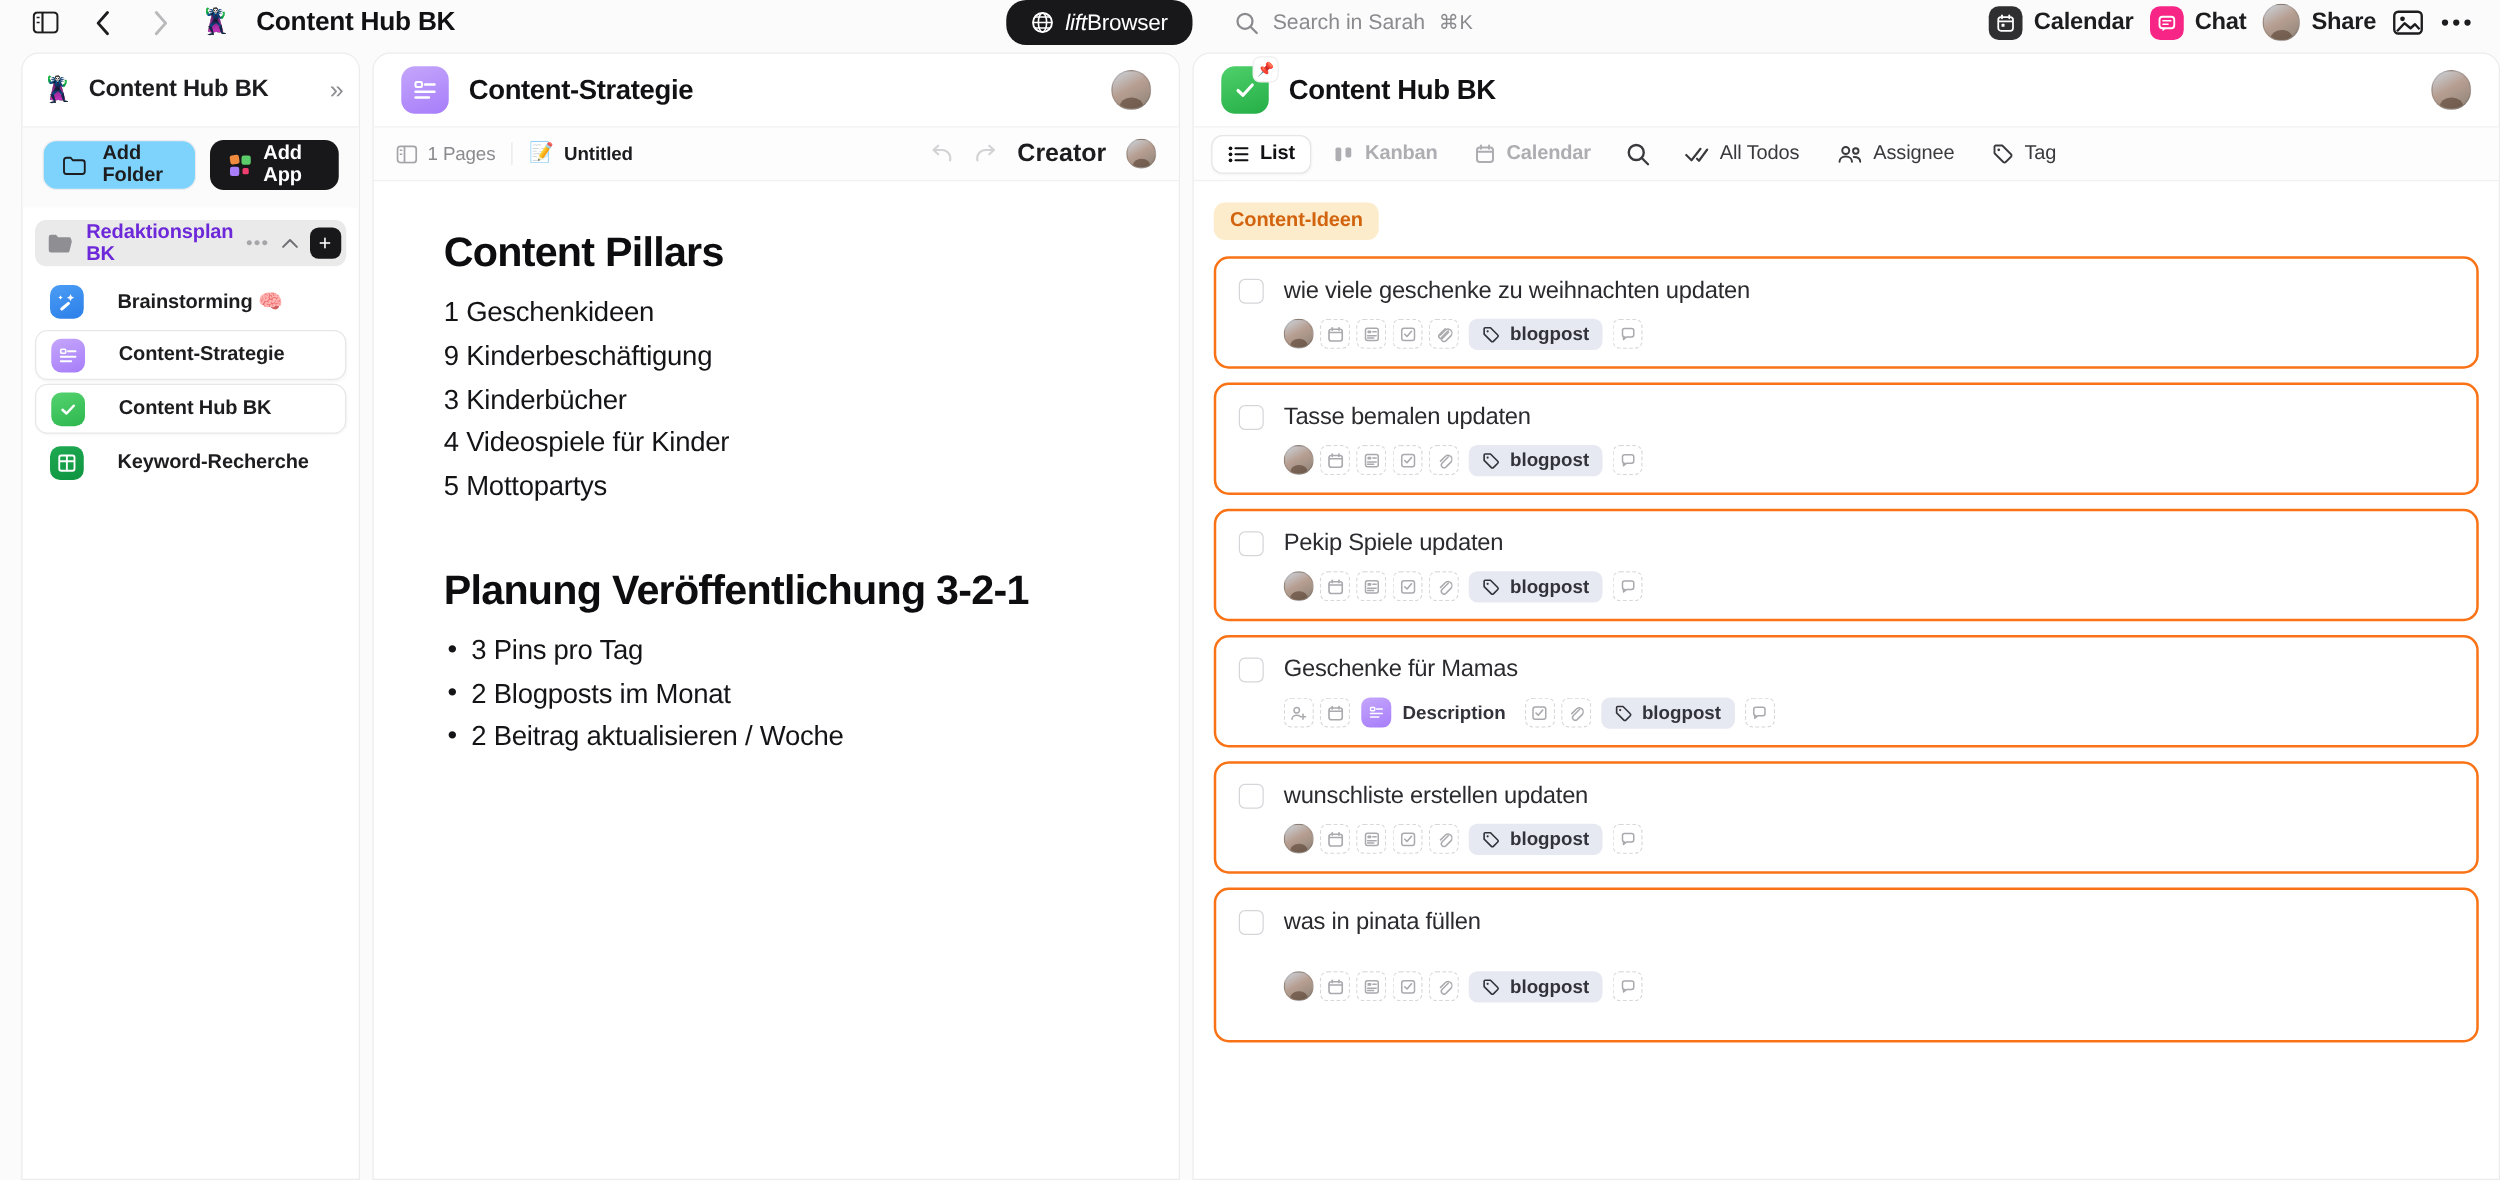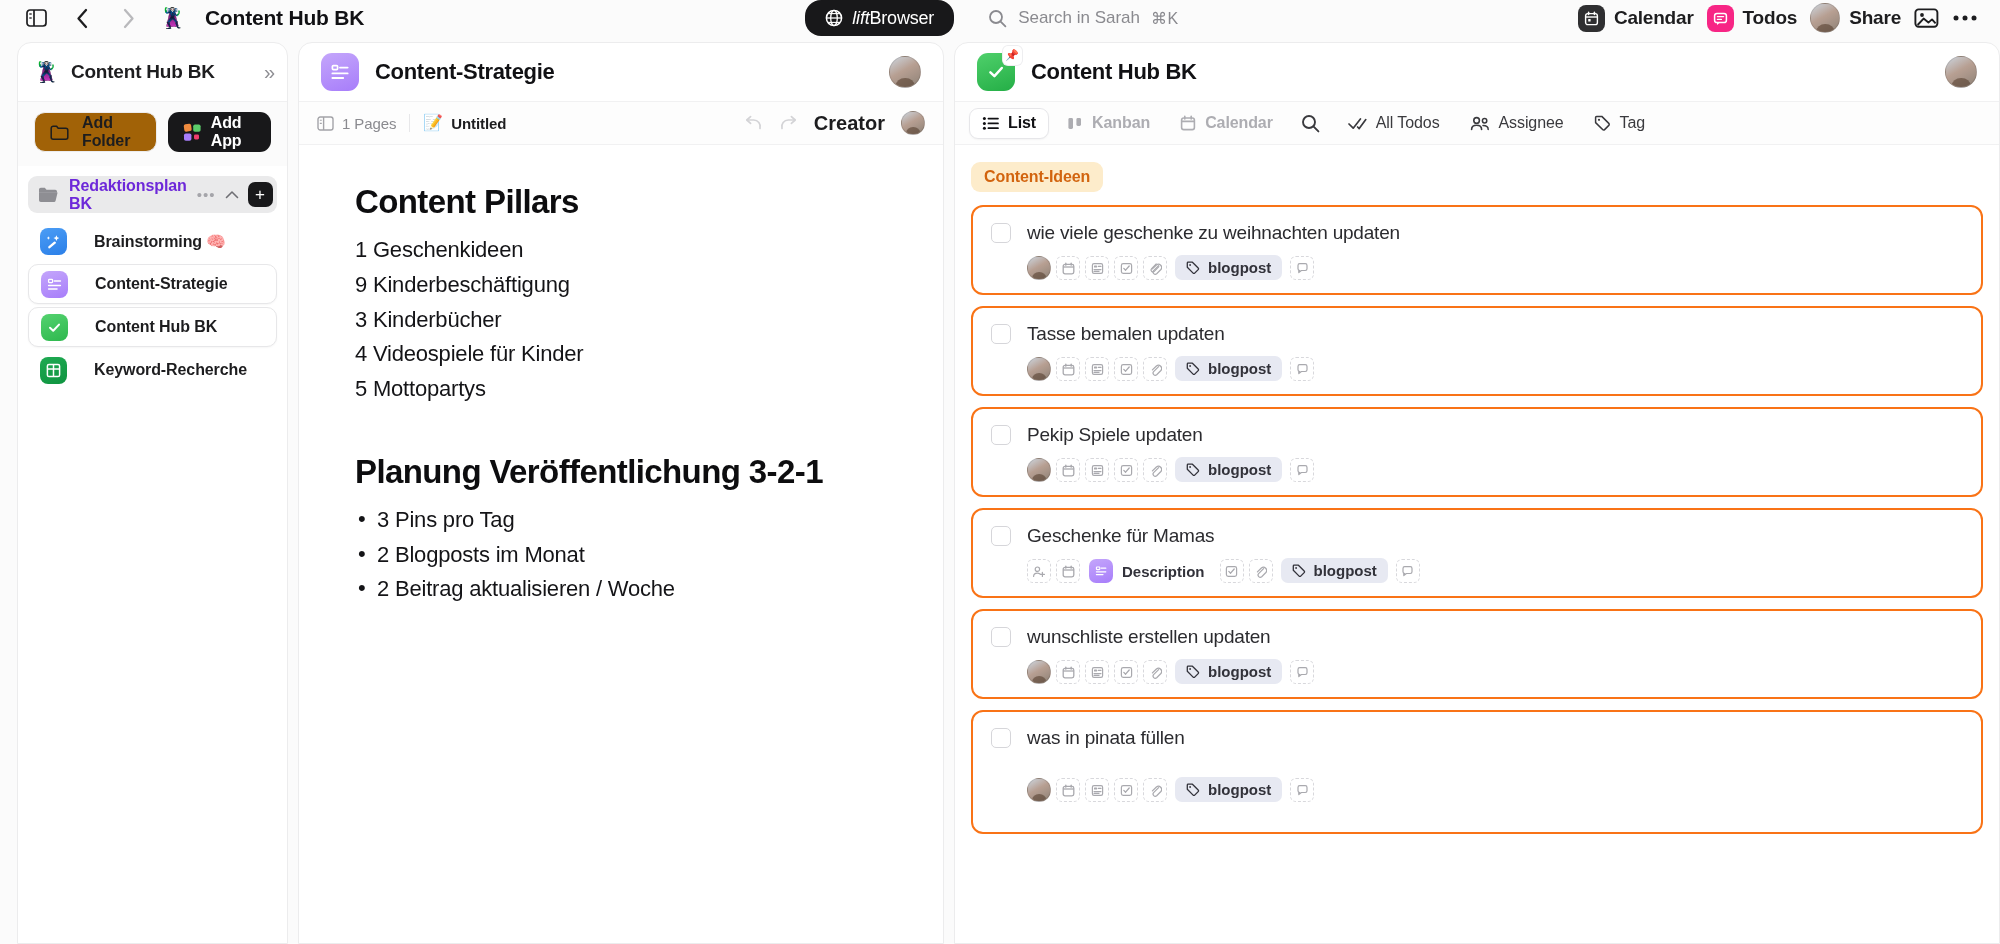--- a/index.html
+++ b/index.html
@@ -128,21 +128,21 @@
     border-top: 1px solid #f0f0f1;
   }
   .btn {
     height: 40px; border-radius: 11px;
     display: flex; align-items: center; justify-content: center;
     gap: 9px;
     font-size: 16px; font-weight: 600;
     letter-spacing: -0.1px;
     padding: 0 15px;
   }
-  .btn.light { background: #a16207; color: #1d1d1f; border: 1px solid #ececee; gap: 13px; }
+  .btn.light { background: #7dd3fc; color: #1d1d1f; border: 1px solid #ececee; gap: 13px; }
   .btn.dark { background: #18181a; color: #fff; }
   .sb-tree { padding: 10px 10px 0 10px; }
   .folder-row {
     display: flex; align-items: center;
     gap: 10px;
     height: 37px;
     border-radius: 9px;
     background: #eaeaeb;
     padding: 0 7px 0 10px;
   }
@@ -290,21 +290,21 @@
   }
   .card.tall { padding-bottom: 30px; }
   .card-top { display: flex; align-items: center; gap: 16px; }
   .checkbox {
     width: 20px; height: 20px;
     border: 1.6px solid #d6d6da;
     border-radius: 5px; flex: none;
   }
   .card-title { font-size: 19px; color: #2b2b2f; letter-spacing: -0.2px; }
   .card-meta {
-    display: flex; align-items: flex-end; gap: 5px;
+    display: flex; align-items: flex-start; gap: 5px;
     margin-top: 11px; margin-left: 36px;
   }
   .card.tall .card-meta { margin-top: 28px; }
   .meta-box {
     width: 24px; height: 24px;
     border: 1.2px dashed #d8d8dc;
     border-radius: 6px;
     display: flex; align-items: center; justify-content: center;
     color: #a9a9ae;
     flex: none;
@@ -399,21 +399,21 @@
     </div>
     <div class="tb-item">
       <span class="sq-icon chat">
         <svg width="15" height="15" viewBox="0 0 15 15">
             <rect x="1.6" y="2.4" width="11.8" height="9.2" rx="2.4" fill="none" stroke="#fff" stroke-width="1.5"></rect>
             <line x1="4.4" y1="5.6" x2="10.6" y2="5.6" stroke="#fff" stroke-width="1.3" stroke-linecap="round"></line>
             <line x1="4.4" y1="8.4" x2="8.4" y2="8.4" stroke="#fff" stroke-width="1.3" stroke-linecap="round"></line>
             <polygon points="4,11 4,14 7,11.6" fill="#fff"></polygon>
           </svg>
       </span>
-      <span class="tb-item-label">Todos</span>
+      <span class="tb-item-label">Chat</span>
     </div>
     <div class="tb-item">
       <span class="avatar a30"></span>
       <span class="tb-item-label">Share</span>
     </div>
     <div class="tb-plain-icon">
       <svg width="25" height="22" viewBox="0 0 25 22">
           <rect x="1.4" y="2.4" width="22" height="17.4" rx="3.2" fill="none" stroke="currentColor" stroke-width="1.9"></rect>
           <circle cx="8" cy="8" r="1.9" fill="currentColor"></circle>
           <polyline points="3.6,18 9.6,11.6 14.4,15.6 18,12.4 21.6,16.4" fill="none" stroke="currentColor" stroke-width="1.9" stroke-linejoin="round"></polyline>

